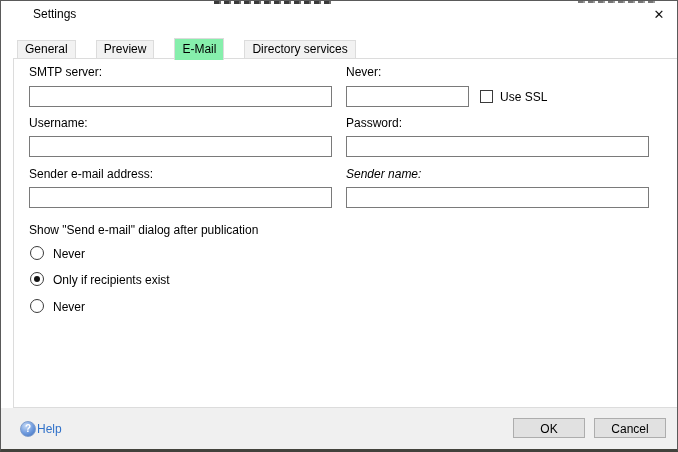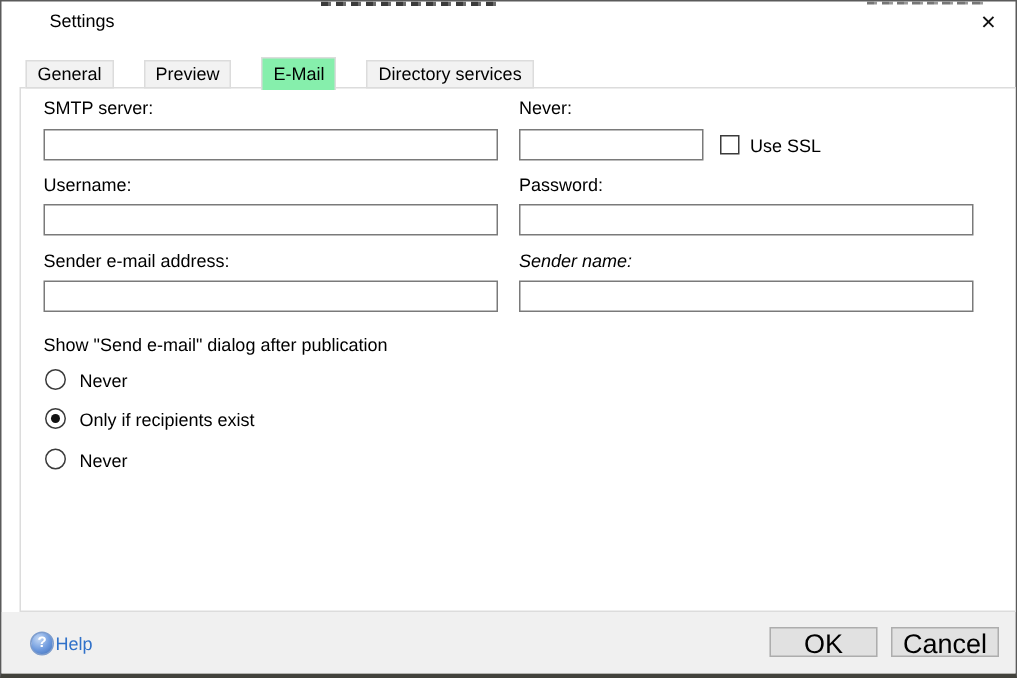--- a/index.html
+++ b/index.html
@@ -39,21 +39,21 @@
   .help-icon{
     box-sizing:border-box;width:16px;height:16px;border-radius:50%;
     background:radial-gradient(circle at 35% 28%,#c3d8f5,#6d99dd 55%,#3c6db8);
     border:1px solid #7e9dcd;color:#fff;font-size:10px;font-weight:bold;
     text-align:center;line-height:14px;
   }
   .help-text{margin-left:1px;color:var(--link-blue,#3071c9);}
   .btn{
     position:absolute;box-sizing:border-box;width:72px;height:20px;
     background:var(--button-bg,#e1e1e1);border:1px solid var(--button-border,#adadad);
-    font-family:"Liberation Sans",sans-serif;font-size:18px;text-align:center;line-height:21px;cursor:default;
+    font-family:"Liberation Sans",sans-serif;font-size:12px;text-align:center;line-height:21px;cursor:default;
   }
   .btn.ok{left:512px;top:10px;}
   .btn.cancel{left:593px;top:10px;}
 </style>
 </head>
 <body>
 
 <div class="dialog">
 
   <div class="artifact a1"></div>

